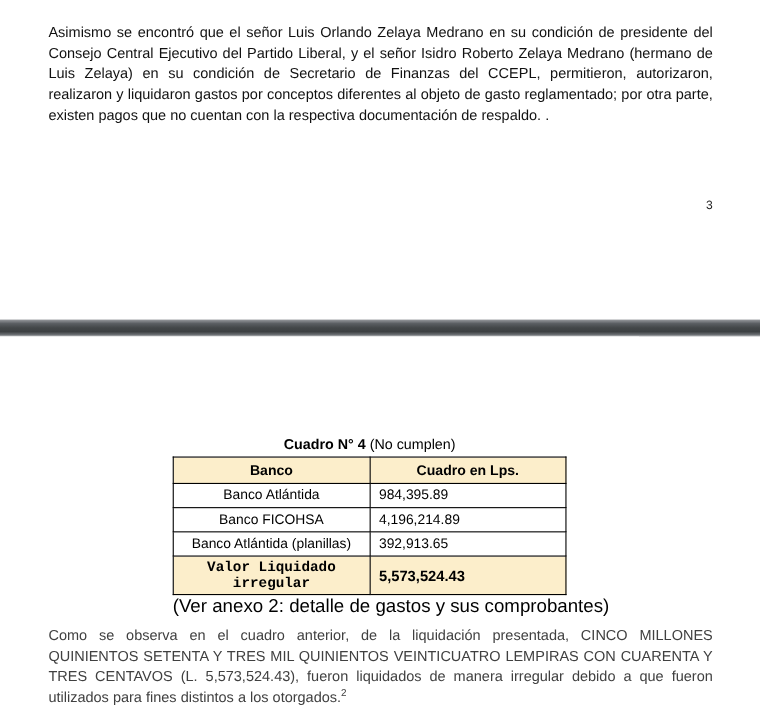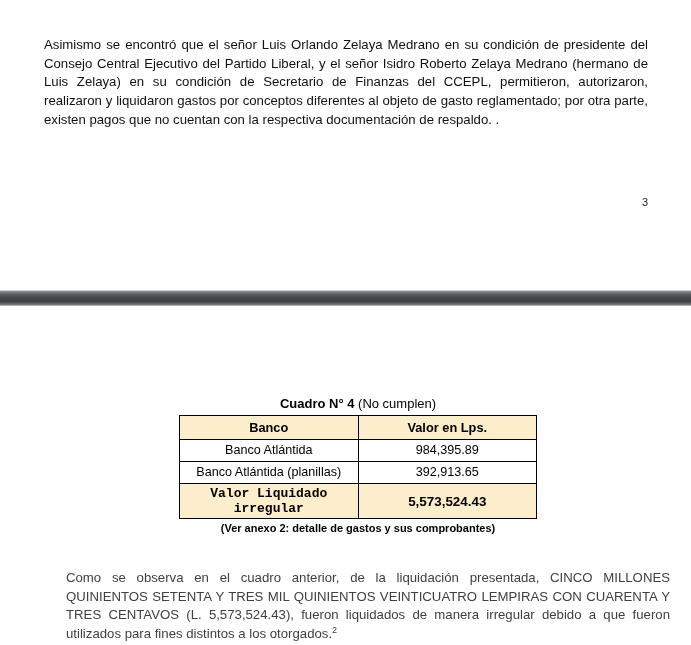--- a/index.html
+++ b/index.html
@@ -17,21 +17,20 @@
   }
 
   
   .page-upper {
     position: absolute;
     left: 0;
     top: 0;
     width: 691px;
     height: 334px;
     background: #ffffff;
-    margin-top: 15px;
   }
 
   .body-paragraph {
     position: absolute;
     left: 44px;
     top: 8px;
     width: 604px;
     font-size: 13.2px;
     line-height: 18.6px;
     text-align: justify;
@@ -68,21 +67,20 @@
   }
 
   
   .page-lower {
     position: absolute;
     left: 0;
     top: 306px;
     width: 581px;
     height: 339px;
     background: #ffffff;
-    margin-left: 22px;
   }
 
   .table-block {
     position: absolute;
     left: 157px;
     top: 89px;
     width: 358px;
   }
 
   .table-title {
@@ -108,32 +106,32 @@
     font-weight: normal;
   }
   table.cuadro th {
     background: #fceecb;
     text-align: center;
     font-weight: bold;
     font-size: 12.8px;
     height: 19px;
   }
   td.col-bank { width: 216px; text-align: center; }
-  td.col-value { width: 142px; text-align: center; }
+  td.col-value { width: 142px; }
   tr.total-row td {
     background: #fceecb;
     font-weight: bold;
   }
   tr.total-row td.col-value { font-size: 13.4px; }
   tr.total-row td.col-bank { font-size: 13px; font-family: Liberation Mono, monospace; }
 
   .table-note {
     text-align: center;
-    font-size: 11px;
-    font-weight: bold;
+    font-size: 17px;
+    font-weight: normal;
     line-height: 17px;
     margin-top: 1px;
     white-space: nowrap;
   }
 
   .closing-paragraph {
     position: absolute;
     left: 44px;
     top: 250px;
     width: 604px;
@@ -167,27 +165,31 @@
   <div class="table-block">
 
     <div class="table-title">
       <span class="strong">Cuadro N° 4</span><span> (No cumplen)</span>
     </div>
 
     <table class="cuadro">
       <thead>
         <tr>
           <th class="col-bank">Banco</th>
-          <th class="col-value">Valor en Lps.</th>
+          <th class="col-value">Cuadro en Lps.</th>
         </tr>
       </thead>
       <tbody>
         <tr>
           <td class="col-bank">Banco Atlántida</td>
           <td class="col-value">984,395.89</td>
+        </tr>
+        <tr>
+          <td class="col-bank">Banco FICOHSA</td>
+          <td class="col-value">4,196,214.89</td>
         </tr>
         <tr>
           <td class="col-bank">Banco Atlántida (planillas)</td>
           <td class="col-value">392,913.65</td>
         </tr>
         <tr class="total-row">
           <td class="col-bank">Valor Liquidado irregular</td>
           <td class="col-value">5,573,524.43</td>
         </tr>
       </tbody>

